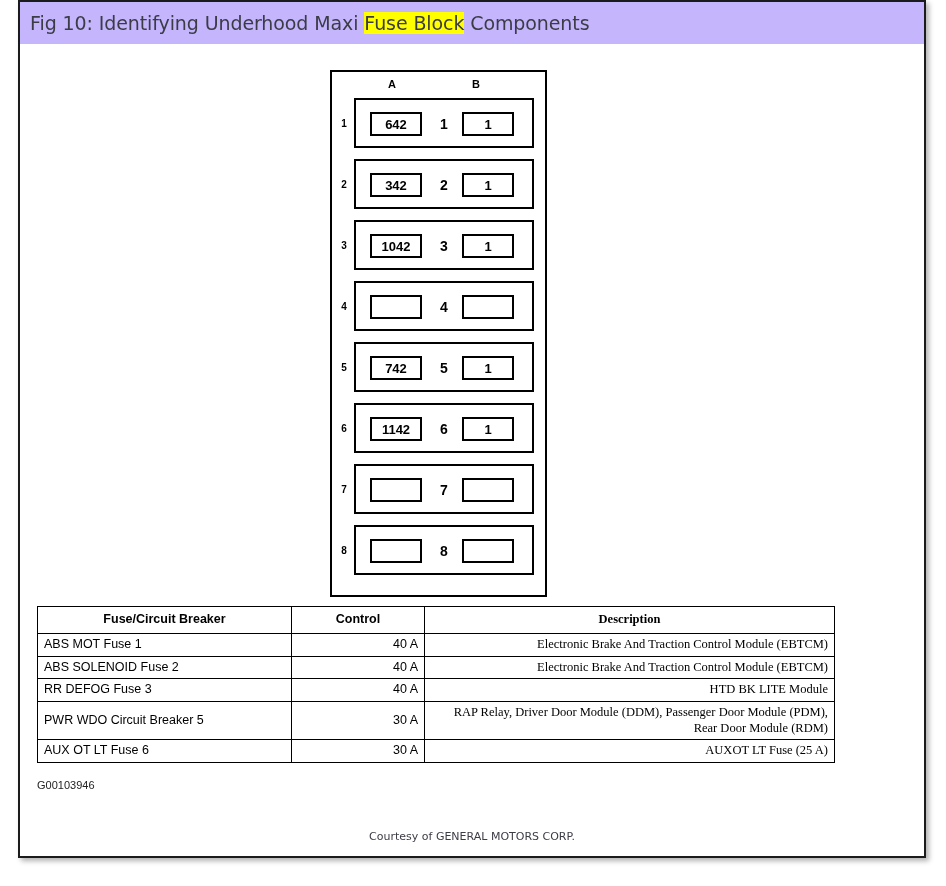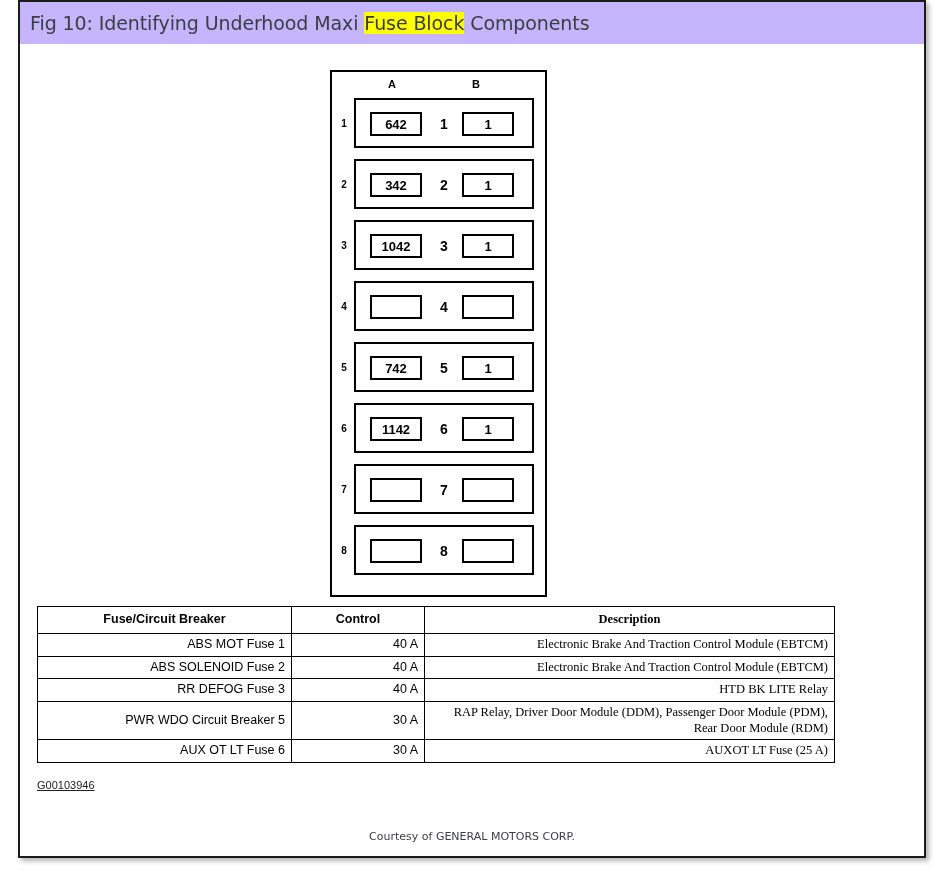--- a/index.html
+++ b/index.html
@@ -182,32 +182,31 @@
     line-height: 1.25;
   }
   .fuse-table th {
     font-weight: bold;
     text-align: center;
     height: 20px;
   }
   .col-name  { width: 241px; text-align: center; }
   .col-rate  { width: 120px; text-align: center; }
   .col-desc  { text-align: left; font-family: Liberation Serif, serif; }
-  td.col-name { text-align: right; }
+  td.col-name { text-align: left; }
   td.col-rate { text-align: right; }
   td.col-desc { text-align: right; padding-left: 8px; }
 
   .fig-id {
     position: absolute;
     left: 17px;
     top: 735px;
     font-size: 11px;
     color: #222;
     font-family: "Liberation Sans", sans-serif;
-    text-decoration: underline;
   }
 
   .courtesy {
     position: absolute;
     left: 0;
     right: 0;
     top: 786px;
     text-align: center;
     font-size: 11px;
     color: #3c3c46;
@@ -316,21 +315,21 @@
               <td class="col-desc">Electronic Brake And Traction Control Module (EBTCM)</td>
             </tr>
             <tr>
               <td class="col-name">ABS SOLENOID Fuse 2</td>
               <td class="col-rate">40 A</td>
               <td class="col-desc">Electronic Brake And Traction Control Module (EBTCM)</td>
             </tr>
             <tr>
               <td class="col-name">RR DEFOG Fuse 3</td>
               <td class="col-rate">40 A</td>
-              <td class="col-desc">HTD BK LITE Relay</td>
+              <td class="col-desc">HTD BK LITE Module</td>
             </tr>
             <tr>
               <td class="col-name">PWR WDO Circuit Breaker 5</td>
               <td class="col-rate">30 A</td>
               <td class="col-desc">RAP Relay, Driver Door Module (DDM), Passenger Door Module (PDM), Rear Door Module (RDM)</td>
             </tr>
             <tr>
               <td class="col-name">AUX OT LT Fuse 6</td>
               <td class="col-rate">30 A</td>
               <td class="col-desc">AUXOT LT Fuse (25 A)</td>

